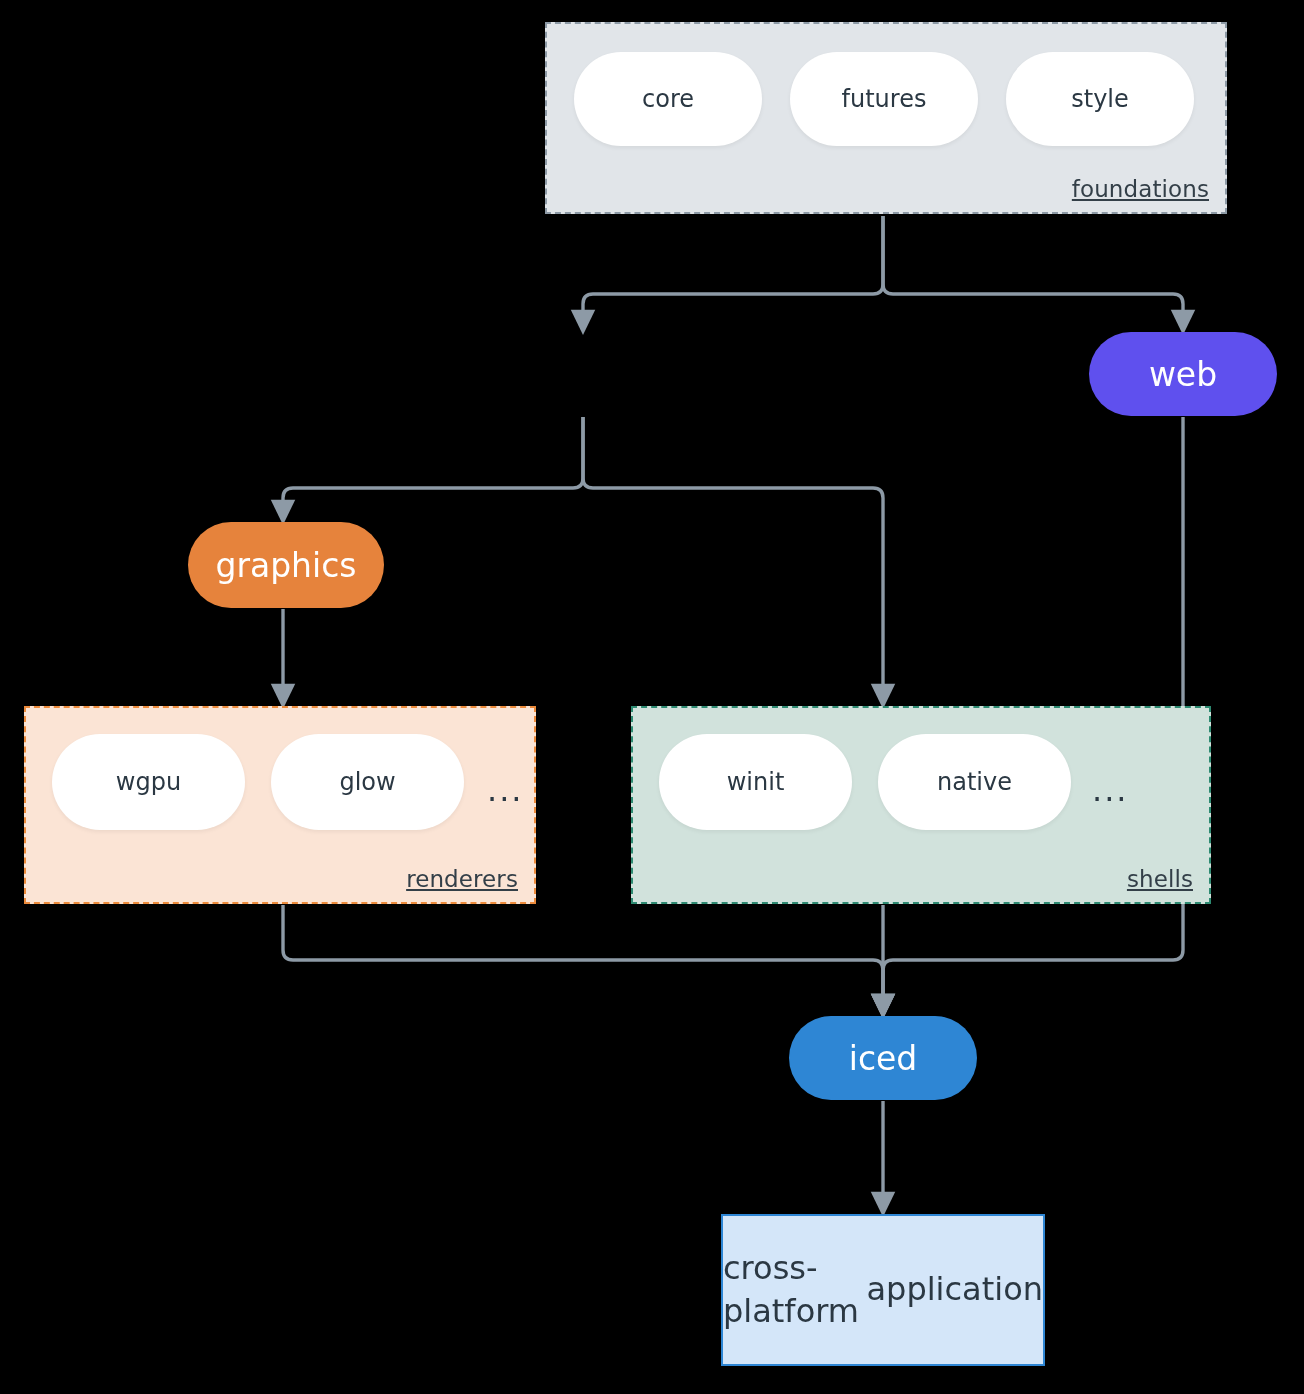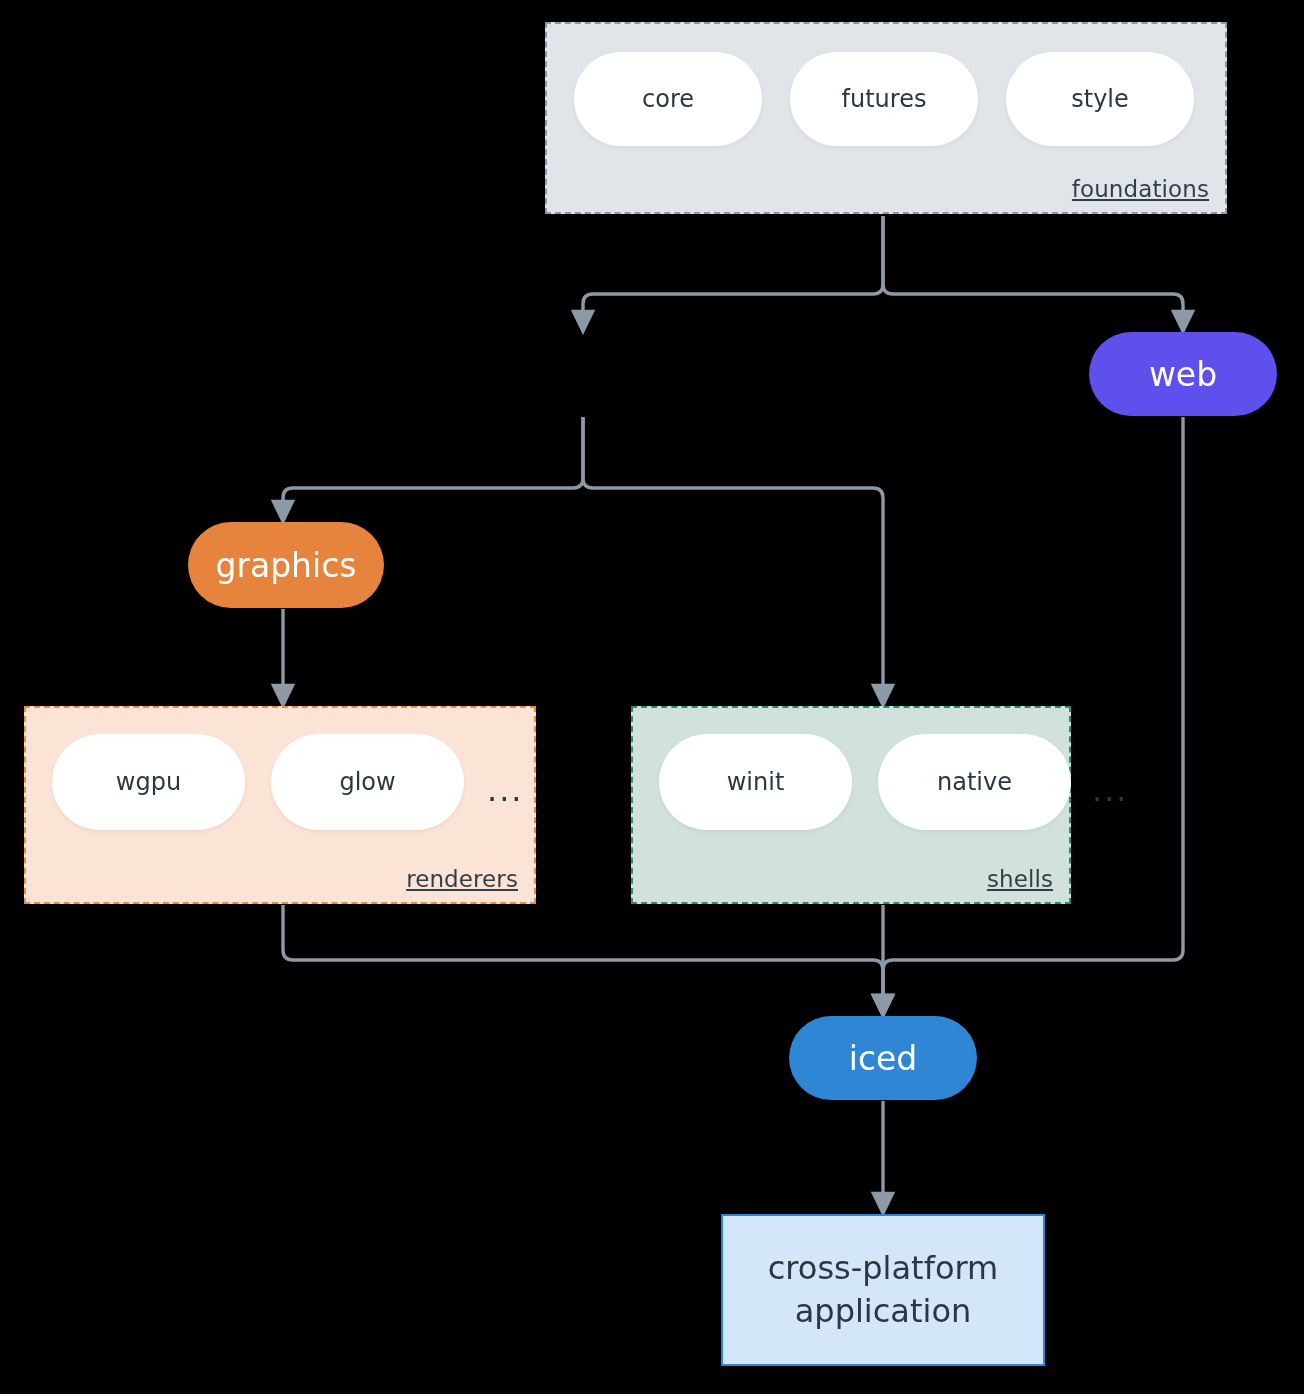--- a/index.html
+++ b/index.html
@@ -54,21 +54,21 @@
     left: 24px;
     top: 706px;
     width: 512px;
     height: 198px;
     background: #fbe4d5;
     border: 2px dashed #ec8b3c;
   }
   .group-shells {
     left: 631px;
     top: 706px;
-    width: 440px;
+    width: 580px;
     height: 198px;
     background: #d1e2dc;
     border: 2px dashed #2e8b72;
   }
 
   
   .pill {
     position: absolute;
     background: #ffffff;
     border-radius: 999px;
@@ -107,21 +107,20 @@
   
   .rect-node {
     position: absolute;
     left: 721px;
     top: 1214px;
     width: 324px;
     height: 152px;
     background: #d4e6f9;
     border: 2px solid #2e86d4;
     display: flex;
-    flex-direction: column;
     align-items: center;
     justify-content: center;
     font-size: 32px;
     color: #2b3843;
     line-height: 1.35;
     box-sizing: border-box;
   }
 </style>
 </head>
 <body>

